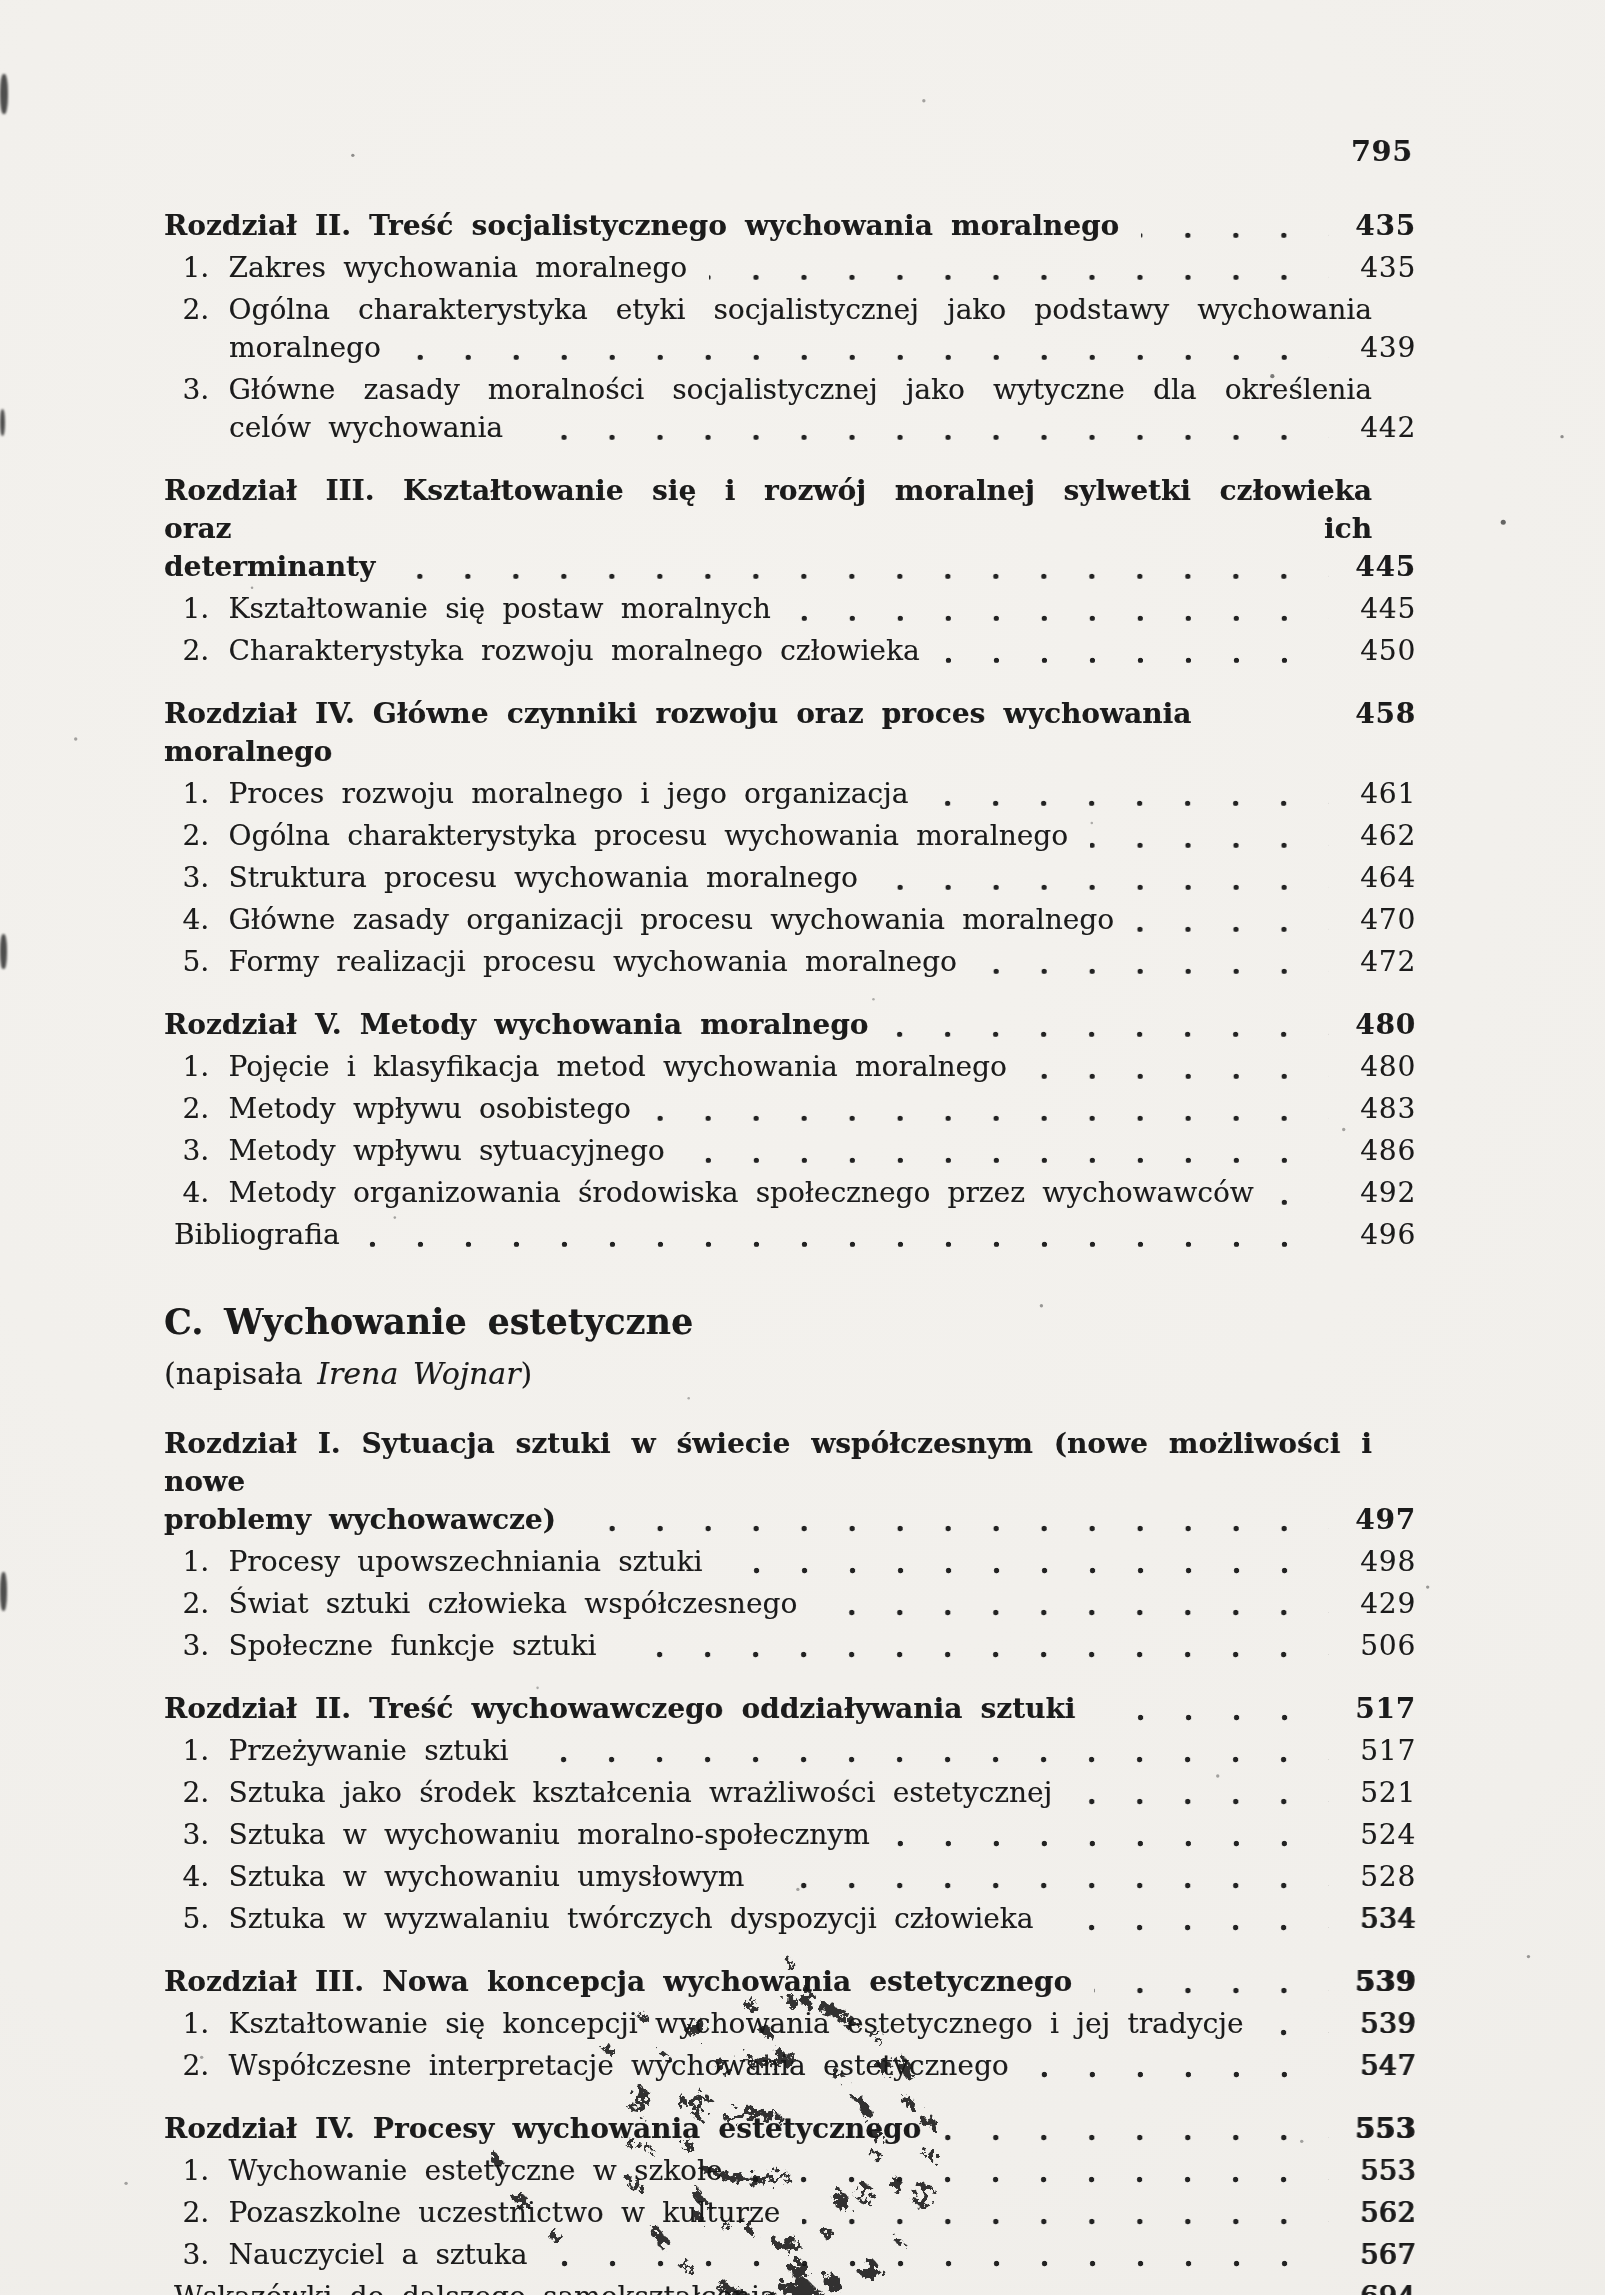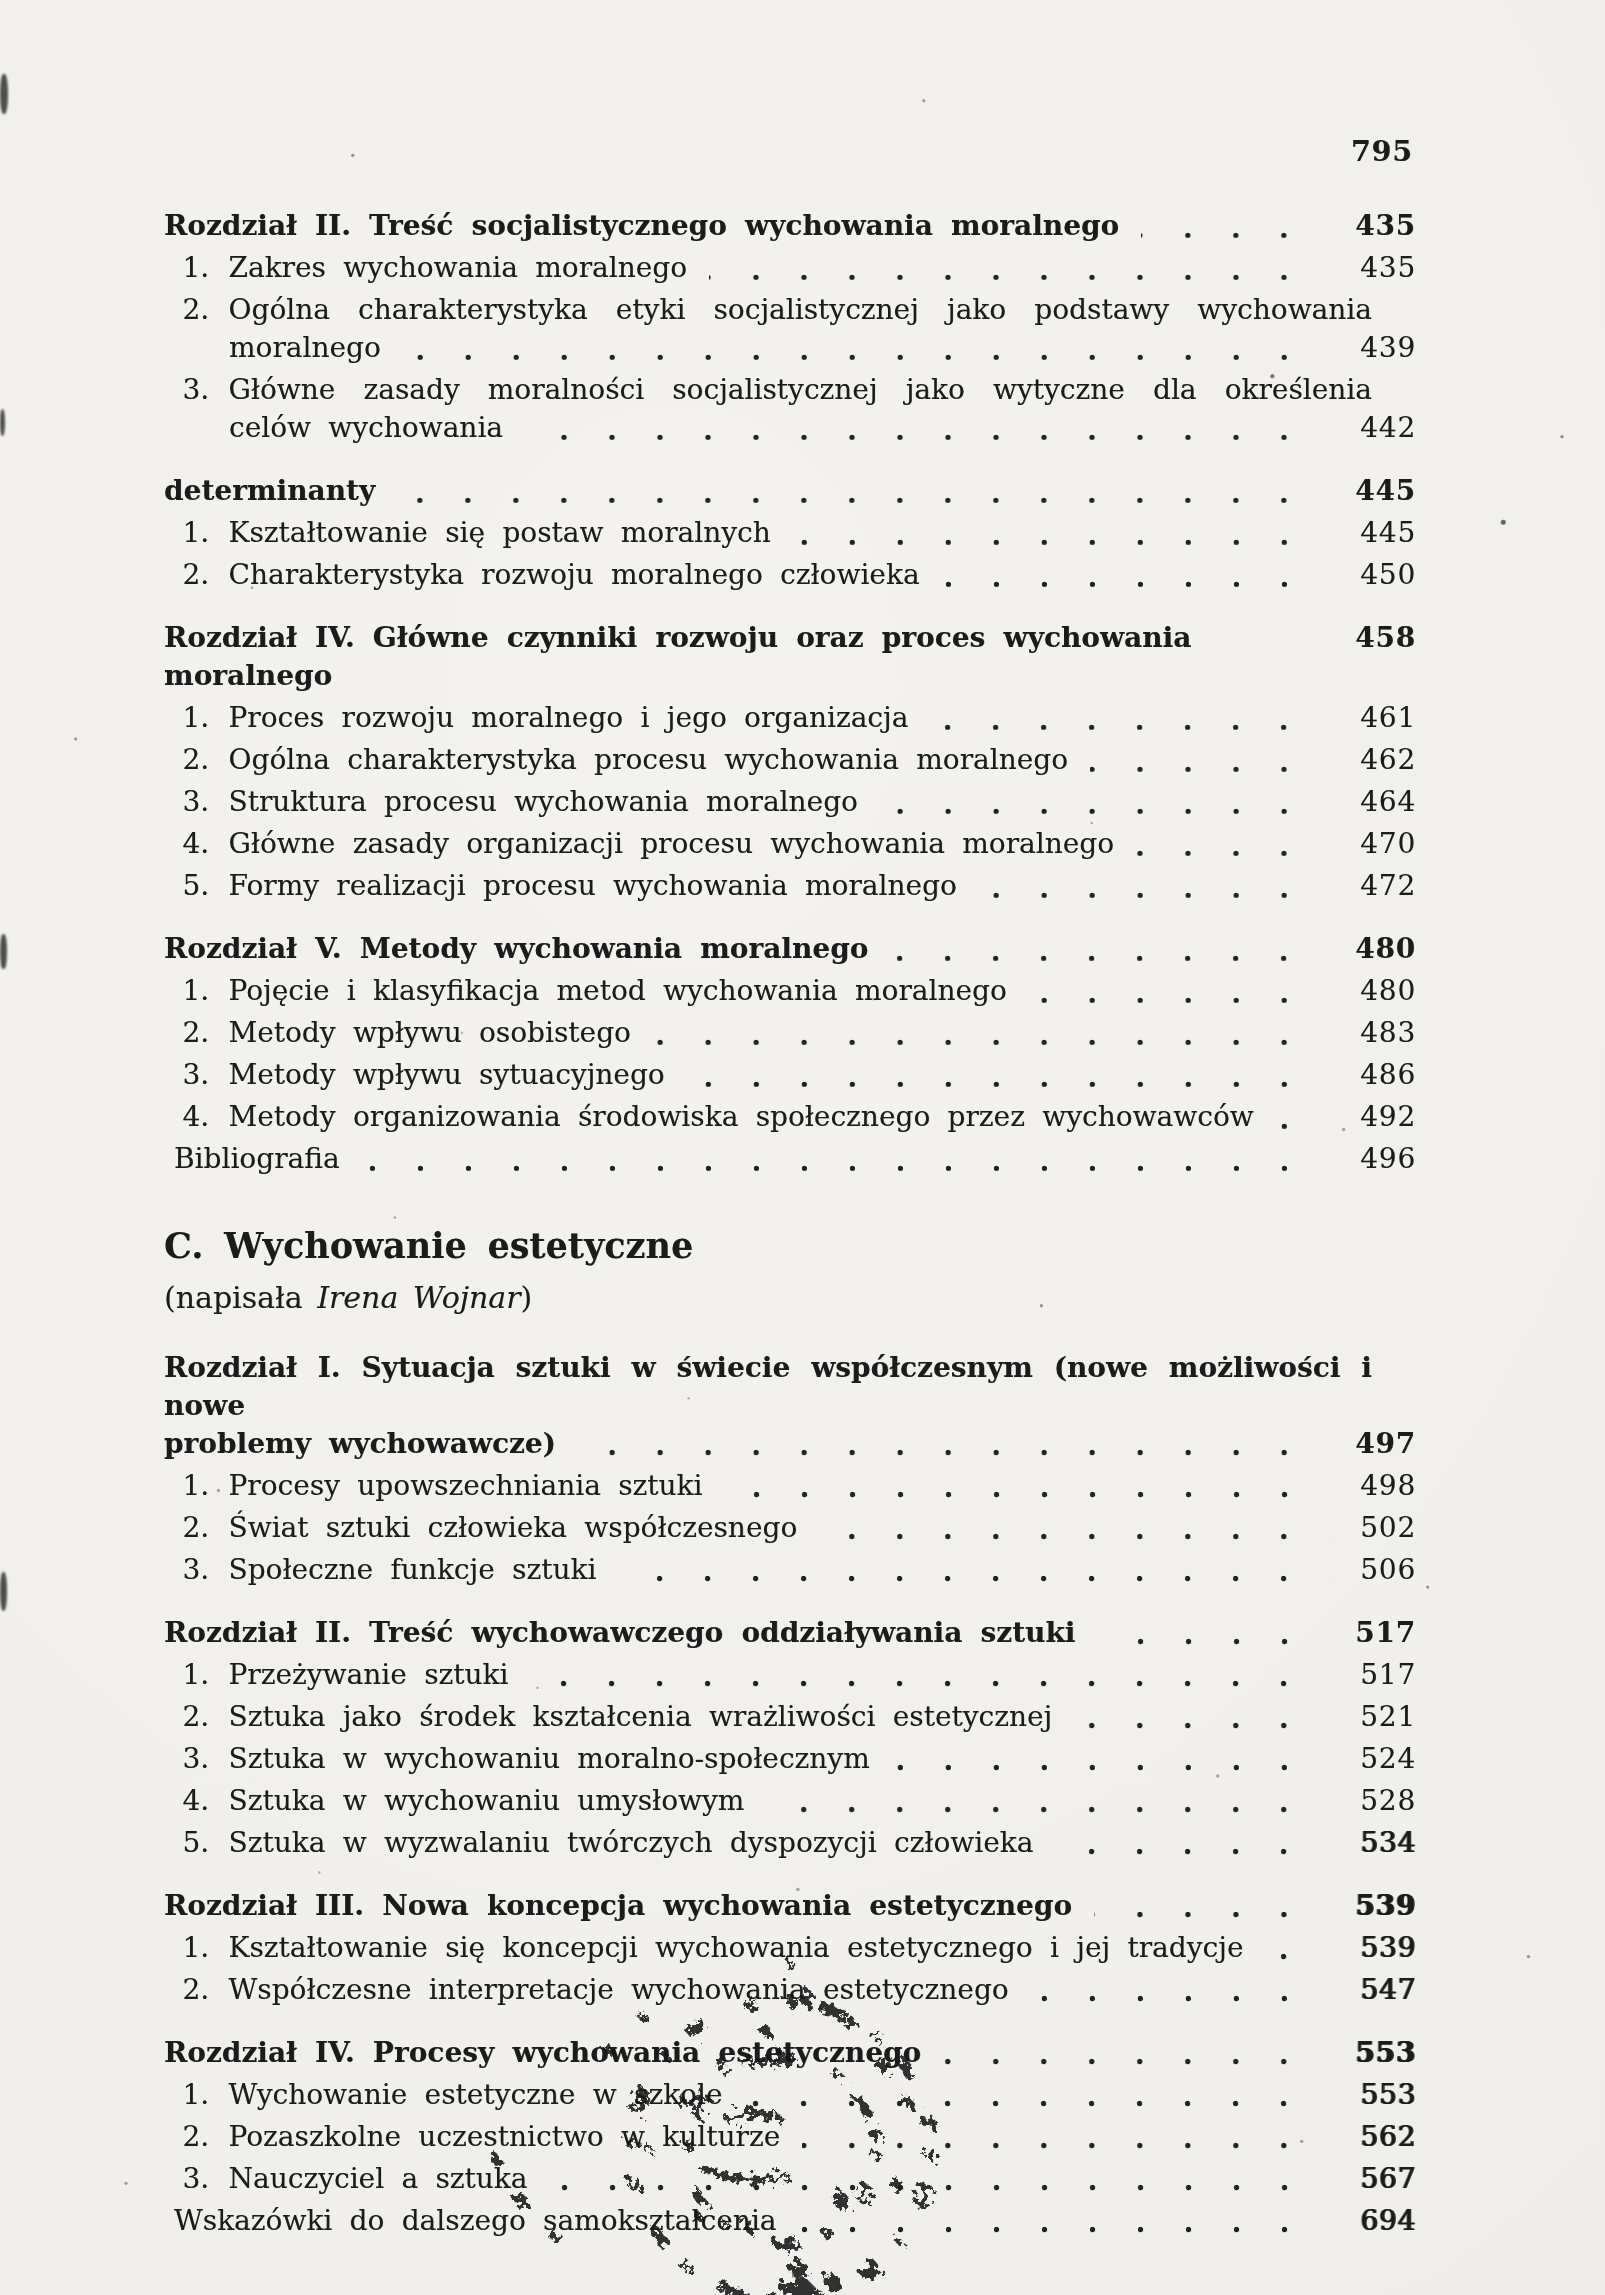--- a/index.html
+++ b/index.html
@@ -93,20 +93,23 @@
           <span class="num">3.</span>
           <span class="text">Główne zasady moralności socjalistycznej jako wytyczne dla określenia</span>
         </div>
         <div class="line last cont">
           <span class="text">celów wychowania</span>
           <span class="leader"></span>
           <span class="pageref">442</span>
         </div>
       </div>
       <div class="entry chapter">
+        <div class="line fill">
+          <span class="text">Rozdział III. Kształtowanie się i rozwój moralnej sylwetki człowieka oraz ich</span>
+        </div>
         <div class="line last cont">
           <span class="text">determinanty</span>
           <span class="leader"></span>
           <span class="pageref">445</span>
         </div>
       </div>
       <div class="entry item">
         <div class="line last">
           <span class="num">1.</span>
           <span class="text">Kształtowanie się postaw moralnych</span>
@@ -239,21 +242,21 @@
           <span class="text">Procesy upowszechniania sztuki</span>
           <span class="leader"></span>
           <span class="pageref">498</span>
         </div>
       </div>
       <div class="entry item">
         <div class="line last">
           <span class="num">2.</span>
           <span class="text">Świat sztuki człowieka współczesnego</span>
           <span class="leader"></span>
-          <span class="pageref">502</span>
+          <span class="pageref">429</span>
         </div>
       </div>
       <div class="entry item">
         <div class="line last">
           <span class="num">3.</span>
           <span class="text">Społeczne funkcje sztuki</span>
           <span class="leader"></span>
           <span class="pageref">506</span>
         </div>
       </div>

